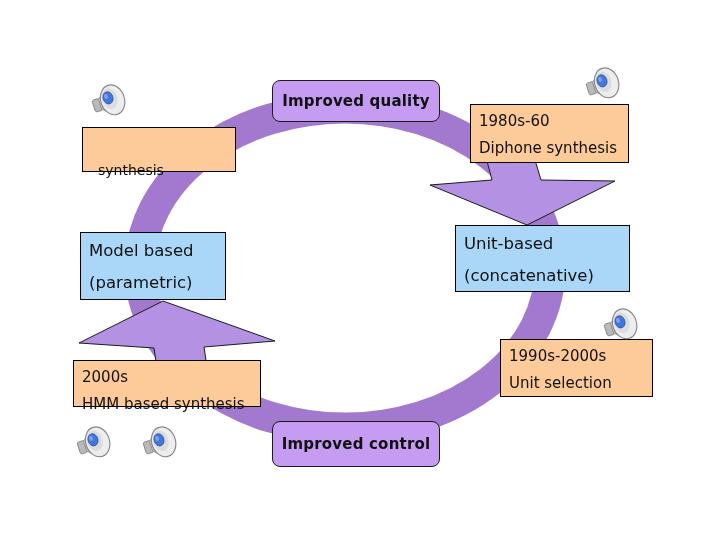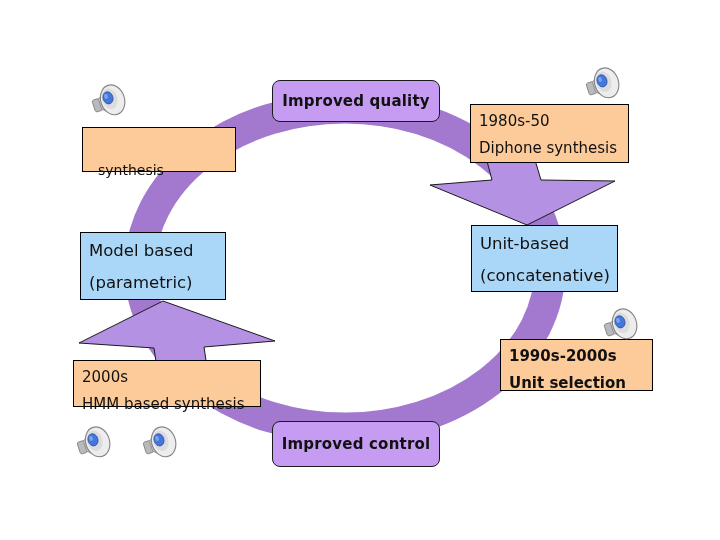--- a/index.html
+++ b/index.html
@@ -32,40 +32,40 @@
     <ellipse class="ring" cx="345" cy="268" rx="205" ry="160"></ellipse>
     <polygon class="block-arrow" points="484,150 532,150 541,180 615,181 527,225 430,185 492,180"></polygon>
     <polygon class="block-arrow" points="163,301 275,341 204,347 208,374 158,375 154,348 79,343"></polygon>
   </svg>
 
   <div class="box era small" style="left:82px;top:127px;width:154px;height:45px;">
     <div class="l2">synthesis</div>
   </div>
 
   <div class="box era" style="left:470px;top:104px;width:159px;height:59px;">
-    <div>1980s-50</div>
+    <div>1980s-60</div>
     <div>Diphone synthesis</div>
   </div>
 
-  <div class="box era" style="left:500px;top:339px;width:153px;height:52px;font-weight:bold;">
+  <div class="box era" style="left:500px;top:339px;width:153px;height:58px;">
     <div>1990s-2000s</div>
     <div>Unit selection</div>
   </div>
 
   <div class="box era" style="left:73px;top:360px;width:188px;height:47px;">
     <div>2000s</div>
     <div>HMM based synthesis</div>
   </div>
 
   <div class="box method" style="left:80px;top:232px;width:146px;height:68px;">
     <div>Model based</div>
     <div>(parametric)</div>
   </div>
 
-  <div class="box method" style="left:455px;top:225px;width:147px;height:67px;margin-left:16px;">
+  <div class="box method" style="left:455px;top:225px;width:175px;height:67px;">
     <div>Unit-based</div>
     <div>(concatenative)</div>
   </div>
 
   <div class="box qnode" style="left:272px;top:80px;width:168px;height:42px;">
     <span>Improved quality</span>
   </div>
 
   <div class="box qnode" style="left:272px;top:421px;width:168px;height:46px;">
     <span>Improved control</span>

